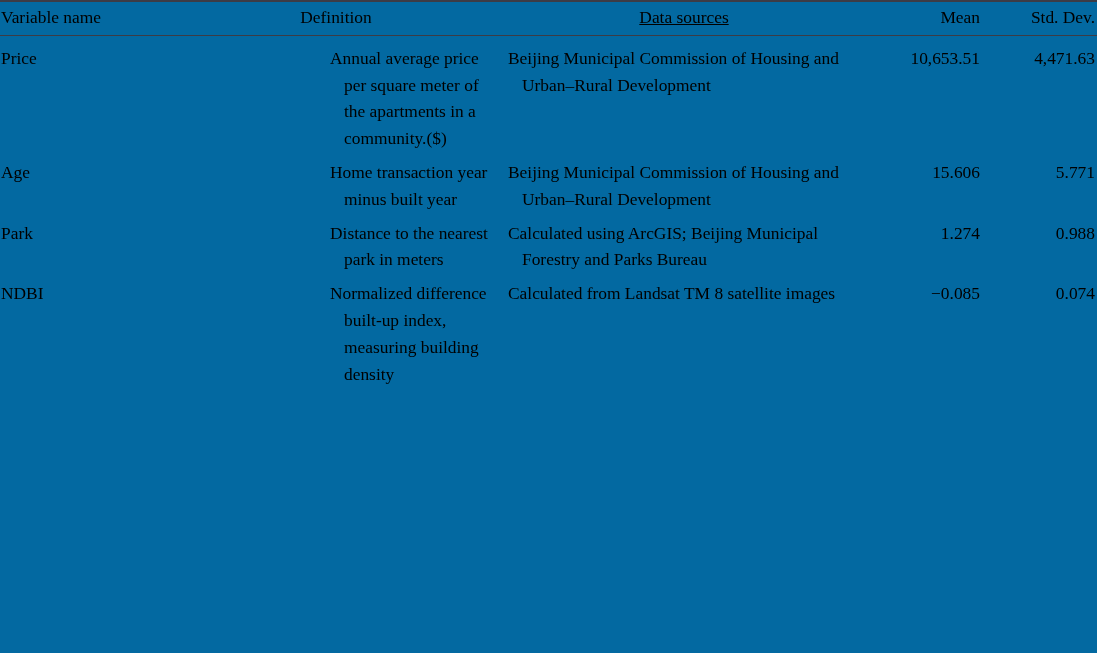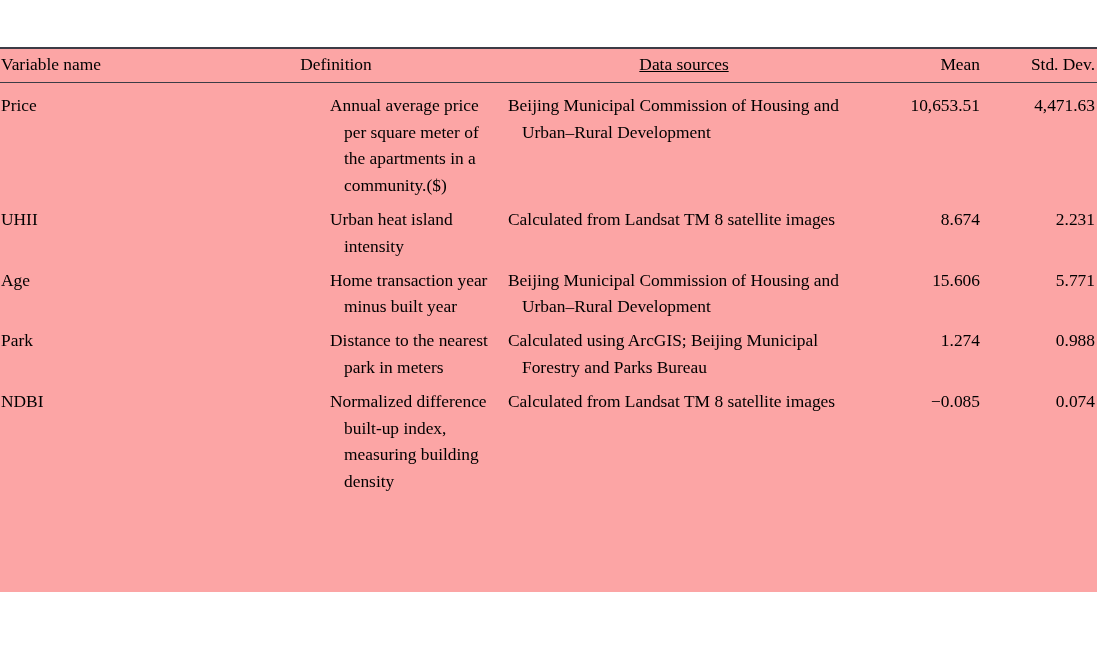--- a/index.html
+++ b/index.html
@@ -9,25 +9,24 @@
     background: #ffffff;
   }
   body {
     font-family: "Liberation Serif", "DejaVu Serif", serif;
     color: #000000;
     -webkit-font-smoothing: antialiased;
   }
   #page {
     position: relative;
     width: 1097px;
-    height: 545px;
-    background: #fca5a5;
+    height: 653px;
+    background: #0369a1;
     overflow: hidden;
     box-sizing: border-box;
-    margin-top: 47px;
   }
   table.stat-table {
     width: 1097px;
     border-collapse: collapse;
     table-layout: fixed;
     font-size: 17.4px;
     line-height: 26.8px;
   }
   
   col.c-var   { width: 168px; }
@@ -100,27 +99,20 @@
     </thead>
     <tbody>
         <tr class="data-row">
           <td class="v-var">Price</td>
           <td class="v-def">Annual average price per square meter of the apartments in a community.($)</td>
           <td class="v-src">Beijing Municipal Commission of Housing and Urban–Rural Development</td>
           <td class="v-mean">10,653.51</td>
           <td class="v-sd">4,471.63</td>
         </tr>
         <tr class="data-row">
-          <td class="v-var">UHII</td>
-          <td class="v-def">Urban heat island intensity</td>
-          <td class="v-src">Calculated from Landsat TM 8 satellite images</td>
-          <td class="v-mean">8.674</td>
-          <td class="v-sd">2.231</td>
-        </tr>
-        <tr class="data-row">
           <td class="v-var">Age</td>
           <td class="v-def">Home transaction year minus built year</td>
           <td class="v-src">Beijing Municipal Commission of Housing and Urban–Rural Development</td>
           <td class="v-mean">15.606</td>
           <td class="v-sd">5.771</td>
         </tr>
         <tr class="data-row">
           <td class="v-var">Park</td>
           <td class="v-def">Distance to the nearest park in meters</td>
           <td class="v-src">Calculated using ArcGIS; Beijing Municipal Forestry and Parks Bureau</td>

